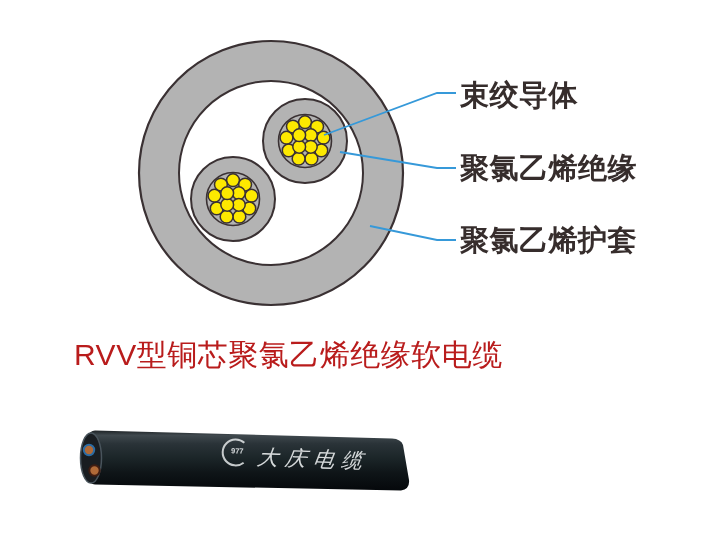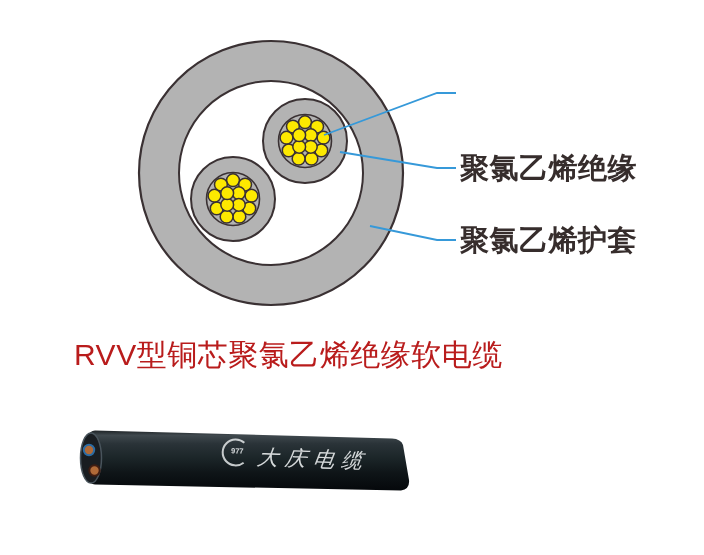--- a/index.html
+++ b/index.html
@@ -61,20 +61,21 @@
     <circle class="ring-inner" cx="271" cy="173" r="92"></circle>
 
     <use href="#core" transform="translate(305,141)"></use>
     <use href="#core" transform="translate(233,199)"></use>
 
     <polyline class="leader" points="324,135 437,93 456,93"></polyline>
     <polyline class="leader" points="340,152 437,168 456,168"></polyline>
     <polyline class="leader" points="370,226 437,240 456,240"></polyline>
   </svg>
 
+  <div class="diagram-label" style="top:80px">束绞导体</div>
   <div class="diagram-label" style="top:225px">聚氯乙烯护套</div>
   <div class="diagram-label" style="top:153px">聚氯乙烯绝缘</div>
 
   <div class="caption">RVV型铜芯聚氯乙烯绝缘软电缆</div>
 
   <svg style="left:0;top:400px" width="704" height="155" viewBox="0 0 704 155">
     <defs>
       <linearGradient id="gradSheath" x1="0" y1="0" x2="0" y2="1">
         <stop offset="0" stop-color="#1e2326"></stop>
         <stop offset="0.08" stop-color="#40494e"></stop>

